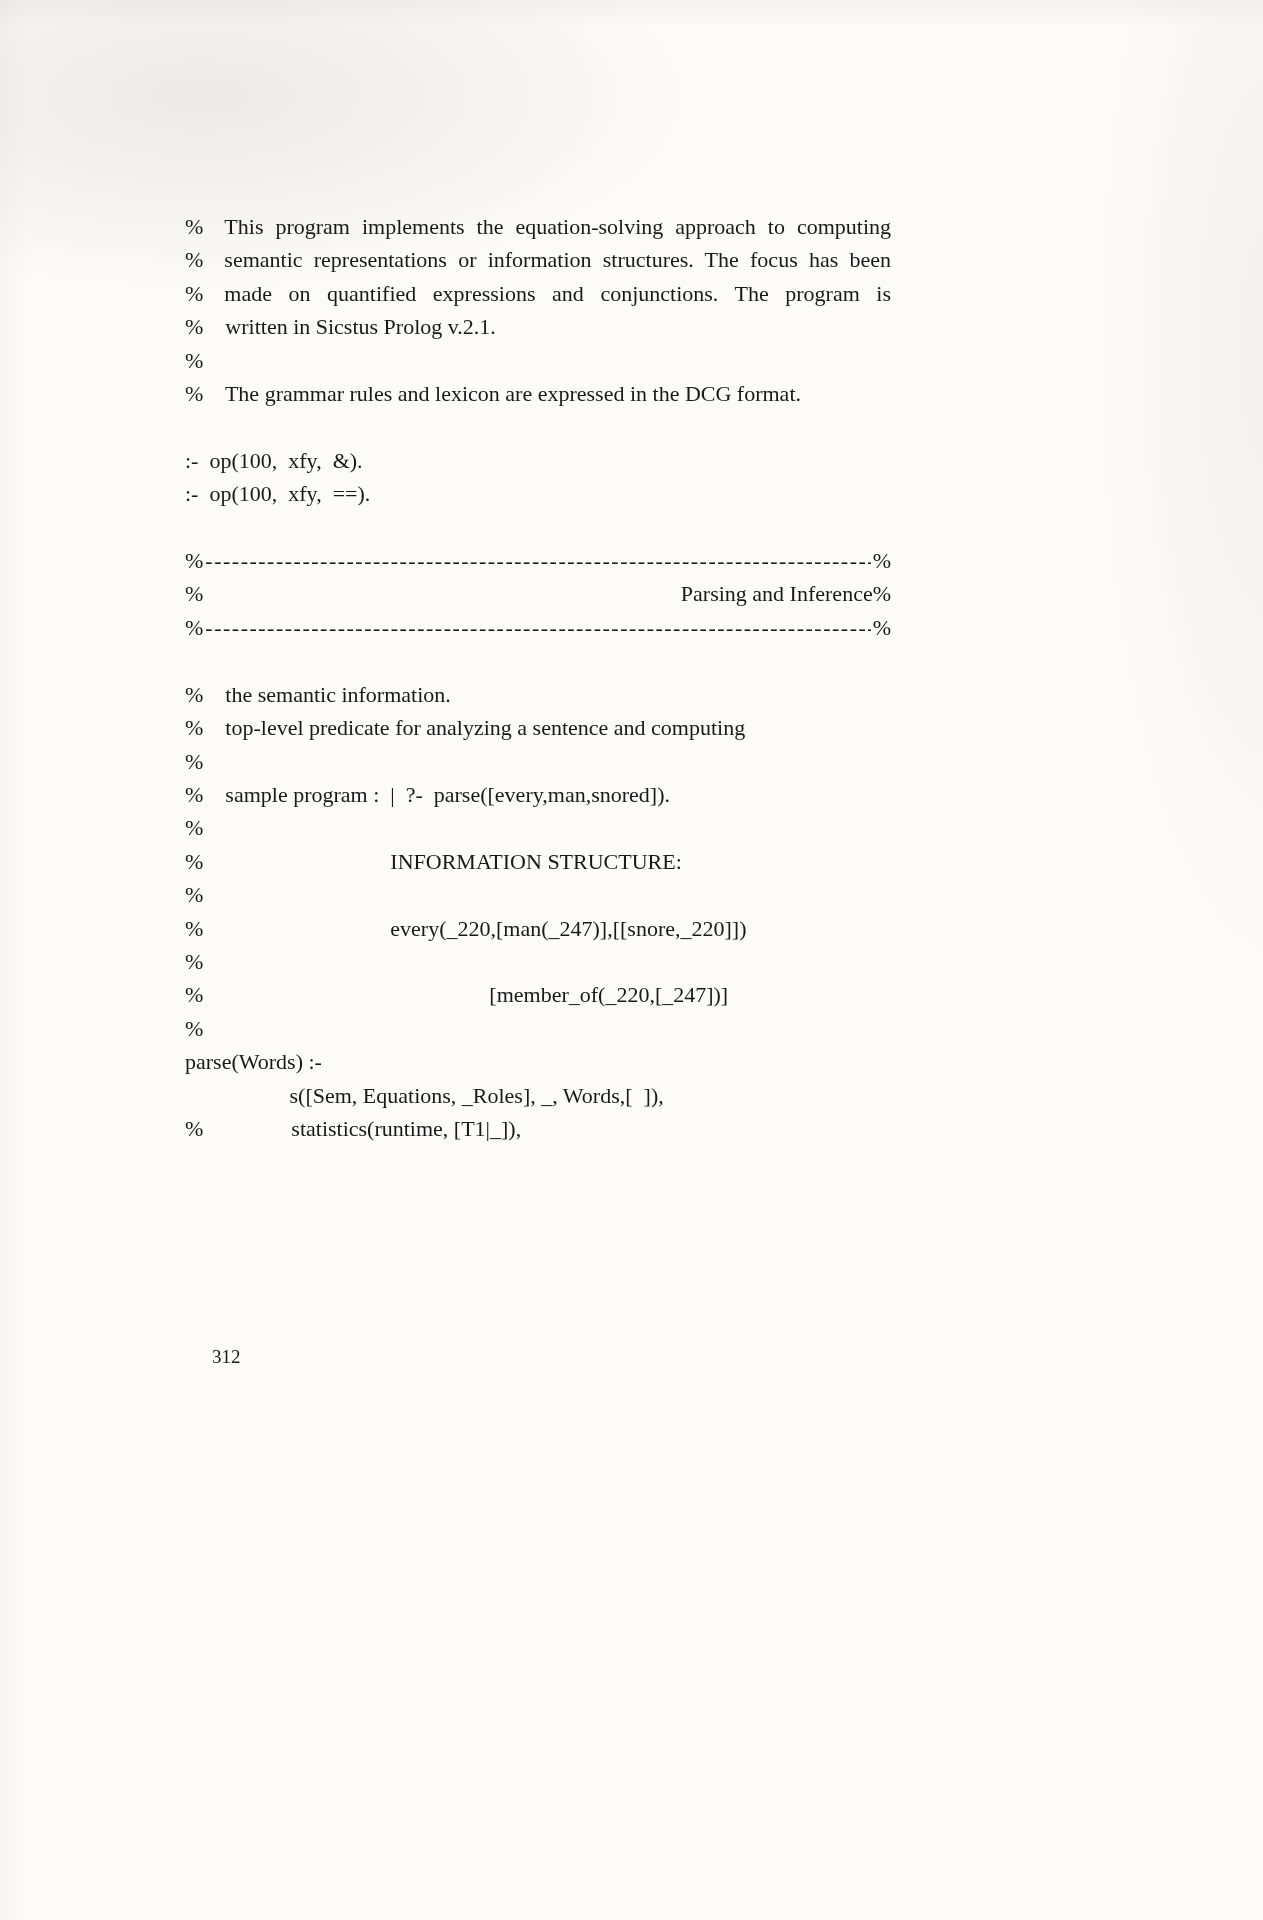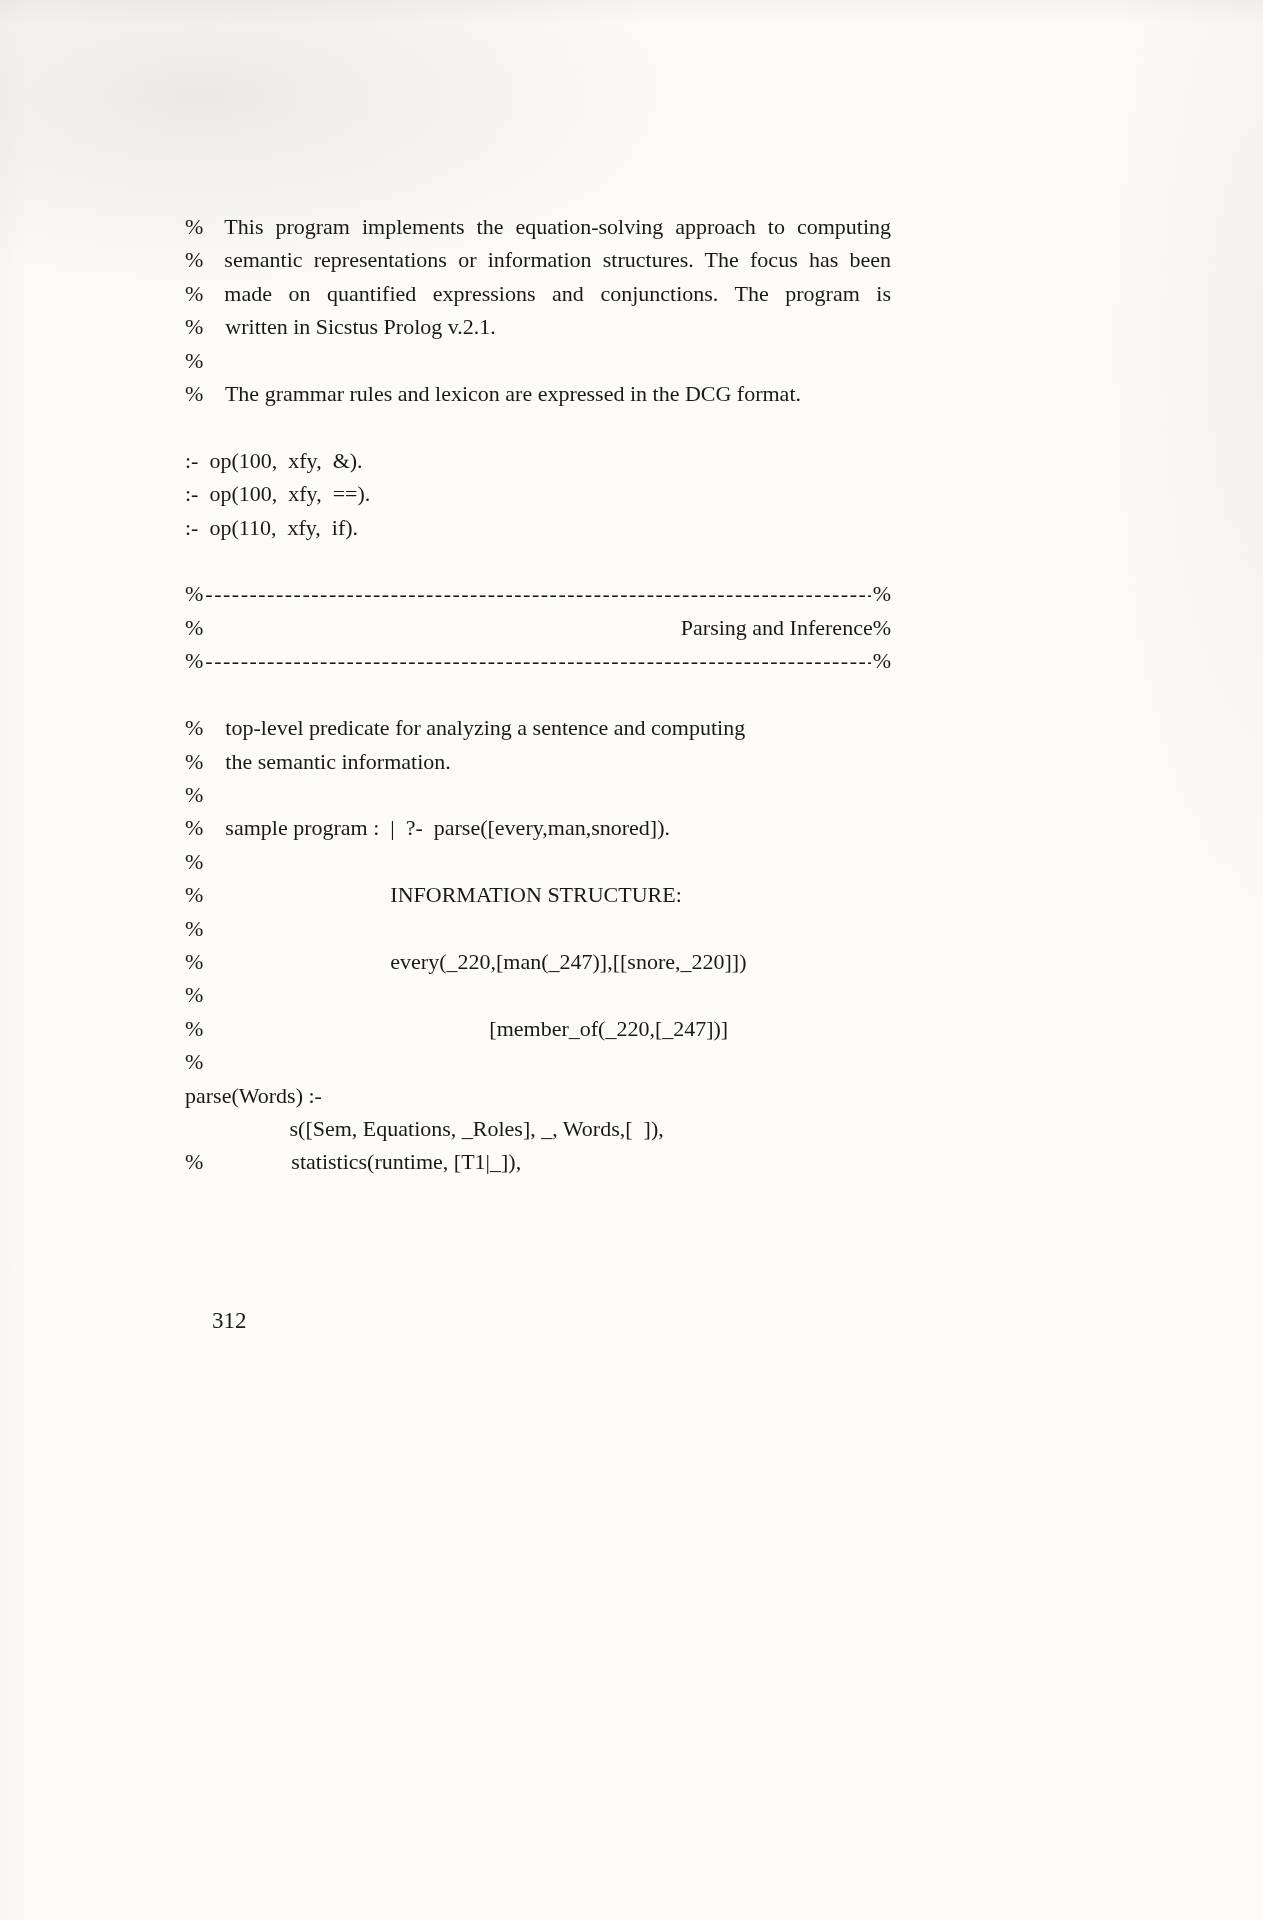--- a/index.html
+++ b/index.html
@@ -54,22 +54,22 @@
   .dash-fill {
     flex: 1;
     overflow: hidden;
     white-space: nowrap;
     letter-spacing: 1.5px;
     margin: 0 2px;
   }
   .page-number {
     position: absolute;
     left: 212px;
-    top: 1306px;
-    font-size: 23px;
+    top: 1342px;
+    font-size: 19px;
     line-height: 30px;
     color: #1a1a1a;
   }
 </style>
 </head>
 <body>
 
 <div class="page">
   <div class="scan-shade"></div>
   <div class="listing" id="listing">
@@ -84,40 +84,39 @@
       <div class="line jtext">
         <span class="pct">%</span>
         <span class="jbody">made on quantified expressions and conjunctions. The program is</span>
       </div>
       <div class="line text">%    written in Sicstus Prolog v.2.1.</div>
       <div class="line text">%</div>
       <div class="line text">%    The grammar rules and lexicon are expressed in the DCG format.</div>
       <div class="line blank">&nbsp;</div>
       <div class="line text">:-  op(100,  xfy,  &amp;).</div>
       <div class="line text">:-  op(100,  xfy,  ==).</div>
-      <div class="line text">:-  op(110,  xfy,  if).</div>
       <div class="line blank">&nbsp;</div>
       <div class="line dashes">
         <span class="pct">%</span>
         <span class="dash-fill">------------------------------------------------------------------------------------------------</span>
         <span class="pct">%</span>
       </div>
       <div class="line banner">
         <span class="pct">%</span>
         <span class="banner-center">Parsing and Inference</span>
         <span class="pct">%</span>
       </div>
       <div class="line dashes">
         <span class="pct">%</span>
         <span class="dash-fill">------------------------------------------------------------------------------------------------</span>
         <span class="pct">%</span>
       </div>
       <div class="line blank">&nbsp;</div>
+      <div class="line text">%    the semantic information.</div>
       <div class="line text">%    top-level predicate for analyzing a sentence and computing</div>
-      <div class="line text">%    the semantic information.</div>
       <div class="line text">%</div>
       <div class="line text">%    sample program :  |  ?-  parse([every,man,snored]).</div>
       <div class="line text">%</div>
       <div class="line text">%                                  INFORMATION STRUCTURE:</div>
       <div class="line text">%</div>
       <div class="line text">%                                  every(_220,[man(_247)],[[snore,_220]])</div>
       <div class="line text">%</div>
       <div class="line text">%                                                    [member_of(_220,[_247])]</div>
       <div class="line text">%</div>
       <div class="line text">parse(Words) :-</div>

